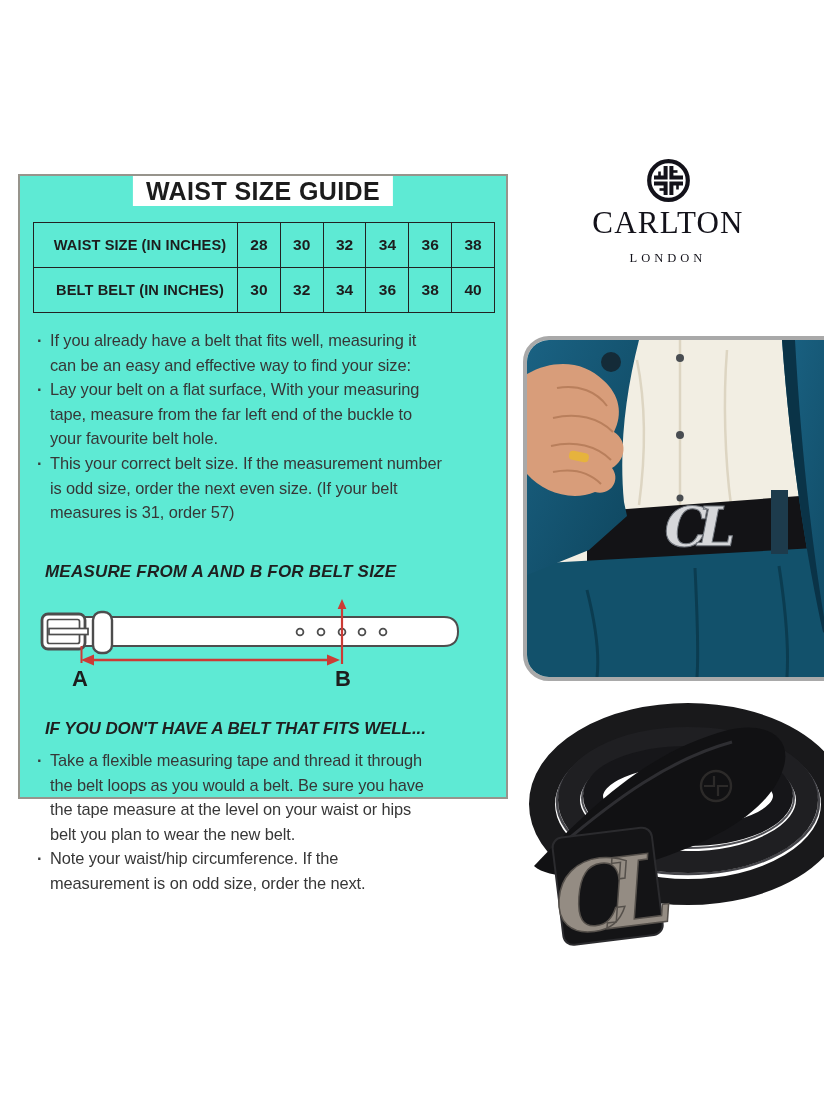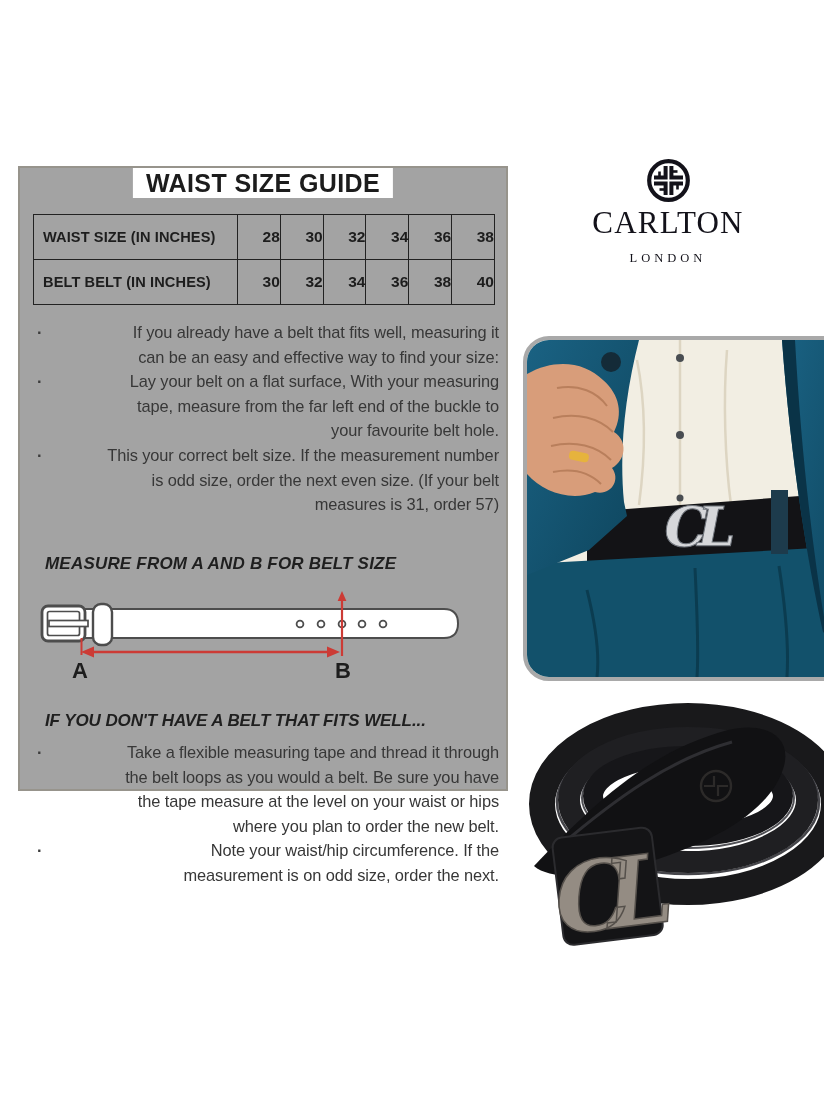--- a/index.html
+++ b/index.html
@@ -2,46 +2,46 @@
 <html><head>
 <meta charset="utf-8">
 <style>
   html,body{margin:0;padding:0;}
   body{
     position:relative;width:824px;height:1099px;background:#ffffff;
     font-family:"Liberation Sans", sans-serif;overflow:hidden;color:#222;
   }
   
   .guide-box{
-    position:absolute;left:18px;top:166px;width:490px;height:625px;
-    border:2px solid #97948c;box-sizing:border-box;background:#a3a3a3;
+    position:absolute;left:18px;top:174px;width:490px;height:625px;
+    border:2px solid #97948c;box-sizing:border-box;background:#5eead4;
   }
   .guide-title{
     position:absolute;top:-17px;left:50%;transform:translateX(-50%);
     background:#ffffff;padding:0 13px;font-size:25px;font-weight:800;
     letter-spacing:.4px;color:#1c1c1c;white-space:nowrap;line-height:30px;
   }
   table.size-table{
     position:absolute;left:13px;top:46px;width:462px;
     border-collapse:collapse;table-layout:fixed;
   }
   table.size-table td{
-    border:1.8px solid #222;height:44px;text-align:right;
+    border:1.8px solid #222;height:44px;text-align:center;
     font-size:15.5px;font-weight:700;color:#1d1d1d;padding:0;
   }
   table.size-table td.row-label{
-    width:194px;text-align:left;padding-left:9px;
+    width:194px;text-align:center;padding-left:9px;
     font-size:14.6px;font-weight:700;letter-spacing:.1px;
   }
   ul.tips{position:absolute;left:13px;margin:0;padding:0;list-style:none;width:466px;}
   ul.tips#tips-have-belt{top:152px;}
   ul.tips#tips-no-belt{top:572px;}
   ul.tips li{
     position:relative;padding-left:17px;font-size:16.4px;line-height:24.6px;
-    color:#373737;white-space:pre-line;letter-spacing:-.1px;text-align:right;
+    color:#373737;white-space:pre-line;letter-spacing:-.1px;
   }
   ul.tips li::before{content:"·";position:absolute;left:4px;top:0;font-weight:700;color:#3c3c3c;}
   .sub-heading{
     position:absolute;left:25px;margin:0;font-size:17px;font-weight:800;
     color:#1f1f1f;letter-spacing:.2px;white-space:nowrap;font-style:italic;
   }
   #measure-heading{top:386px;}
   #nobelt-heading{top:543px;font-style:italic;letter-spacing:-.1px;}
   .belt-diagram{position:absolute;left:10px;top:420px;}
   
@@ -138,21 +138,21 @@
     <text x="50" y="90" text-anchor="middle" font-size="22" font-weight="800" fill="#1d1d1d">A</text>
     <text x="313" y="90" text-anchor="middle" font-size="22" font-weight="800" fill="#1d1d1d">B</text>
   </svg>
 
   <h2 class="sub-heading" id="nobelt-heading">IF YOU DON'T HAVE A BELT THAT FITS WELL...</h2>
 
   <ul class="tips" id="tips-no-belt">
     <li>Take a flexible measuring tape and thread it through
 the belt loops as you would a belt. Be sure you have
 the tape measure at the level on your waist or hips
-where you plan to order the new belt.</li>
+belt you plan to wear the new belt.</li>
     <li>Note your waist/hip circumference. If the
 measurement is on odd size, order the next.</li>
   </ul>
 </section>
 
 <div class="brand">
   <svg class="emblem" width="45" height="45" viewBox="0 0 45 45">
     <circle cx="22.5" cy="22.5" r="19.3" fill="none" stroke="#13121a" stroke-width="4.2"></circle>
     <g stroke="#13121a" stroke-width="4" fill="none">
       <path d="M19.6,8 V19.6 H8"></path>

